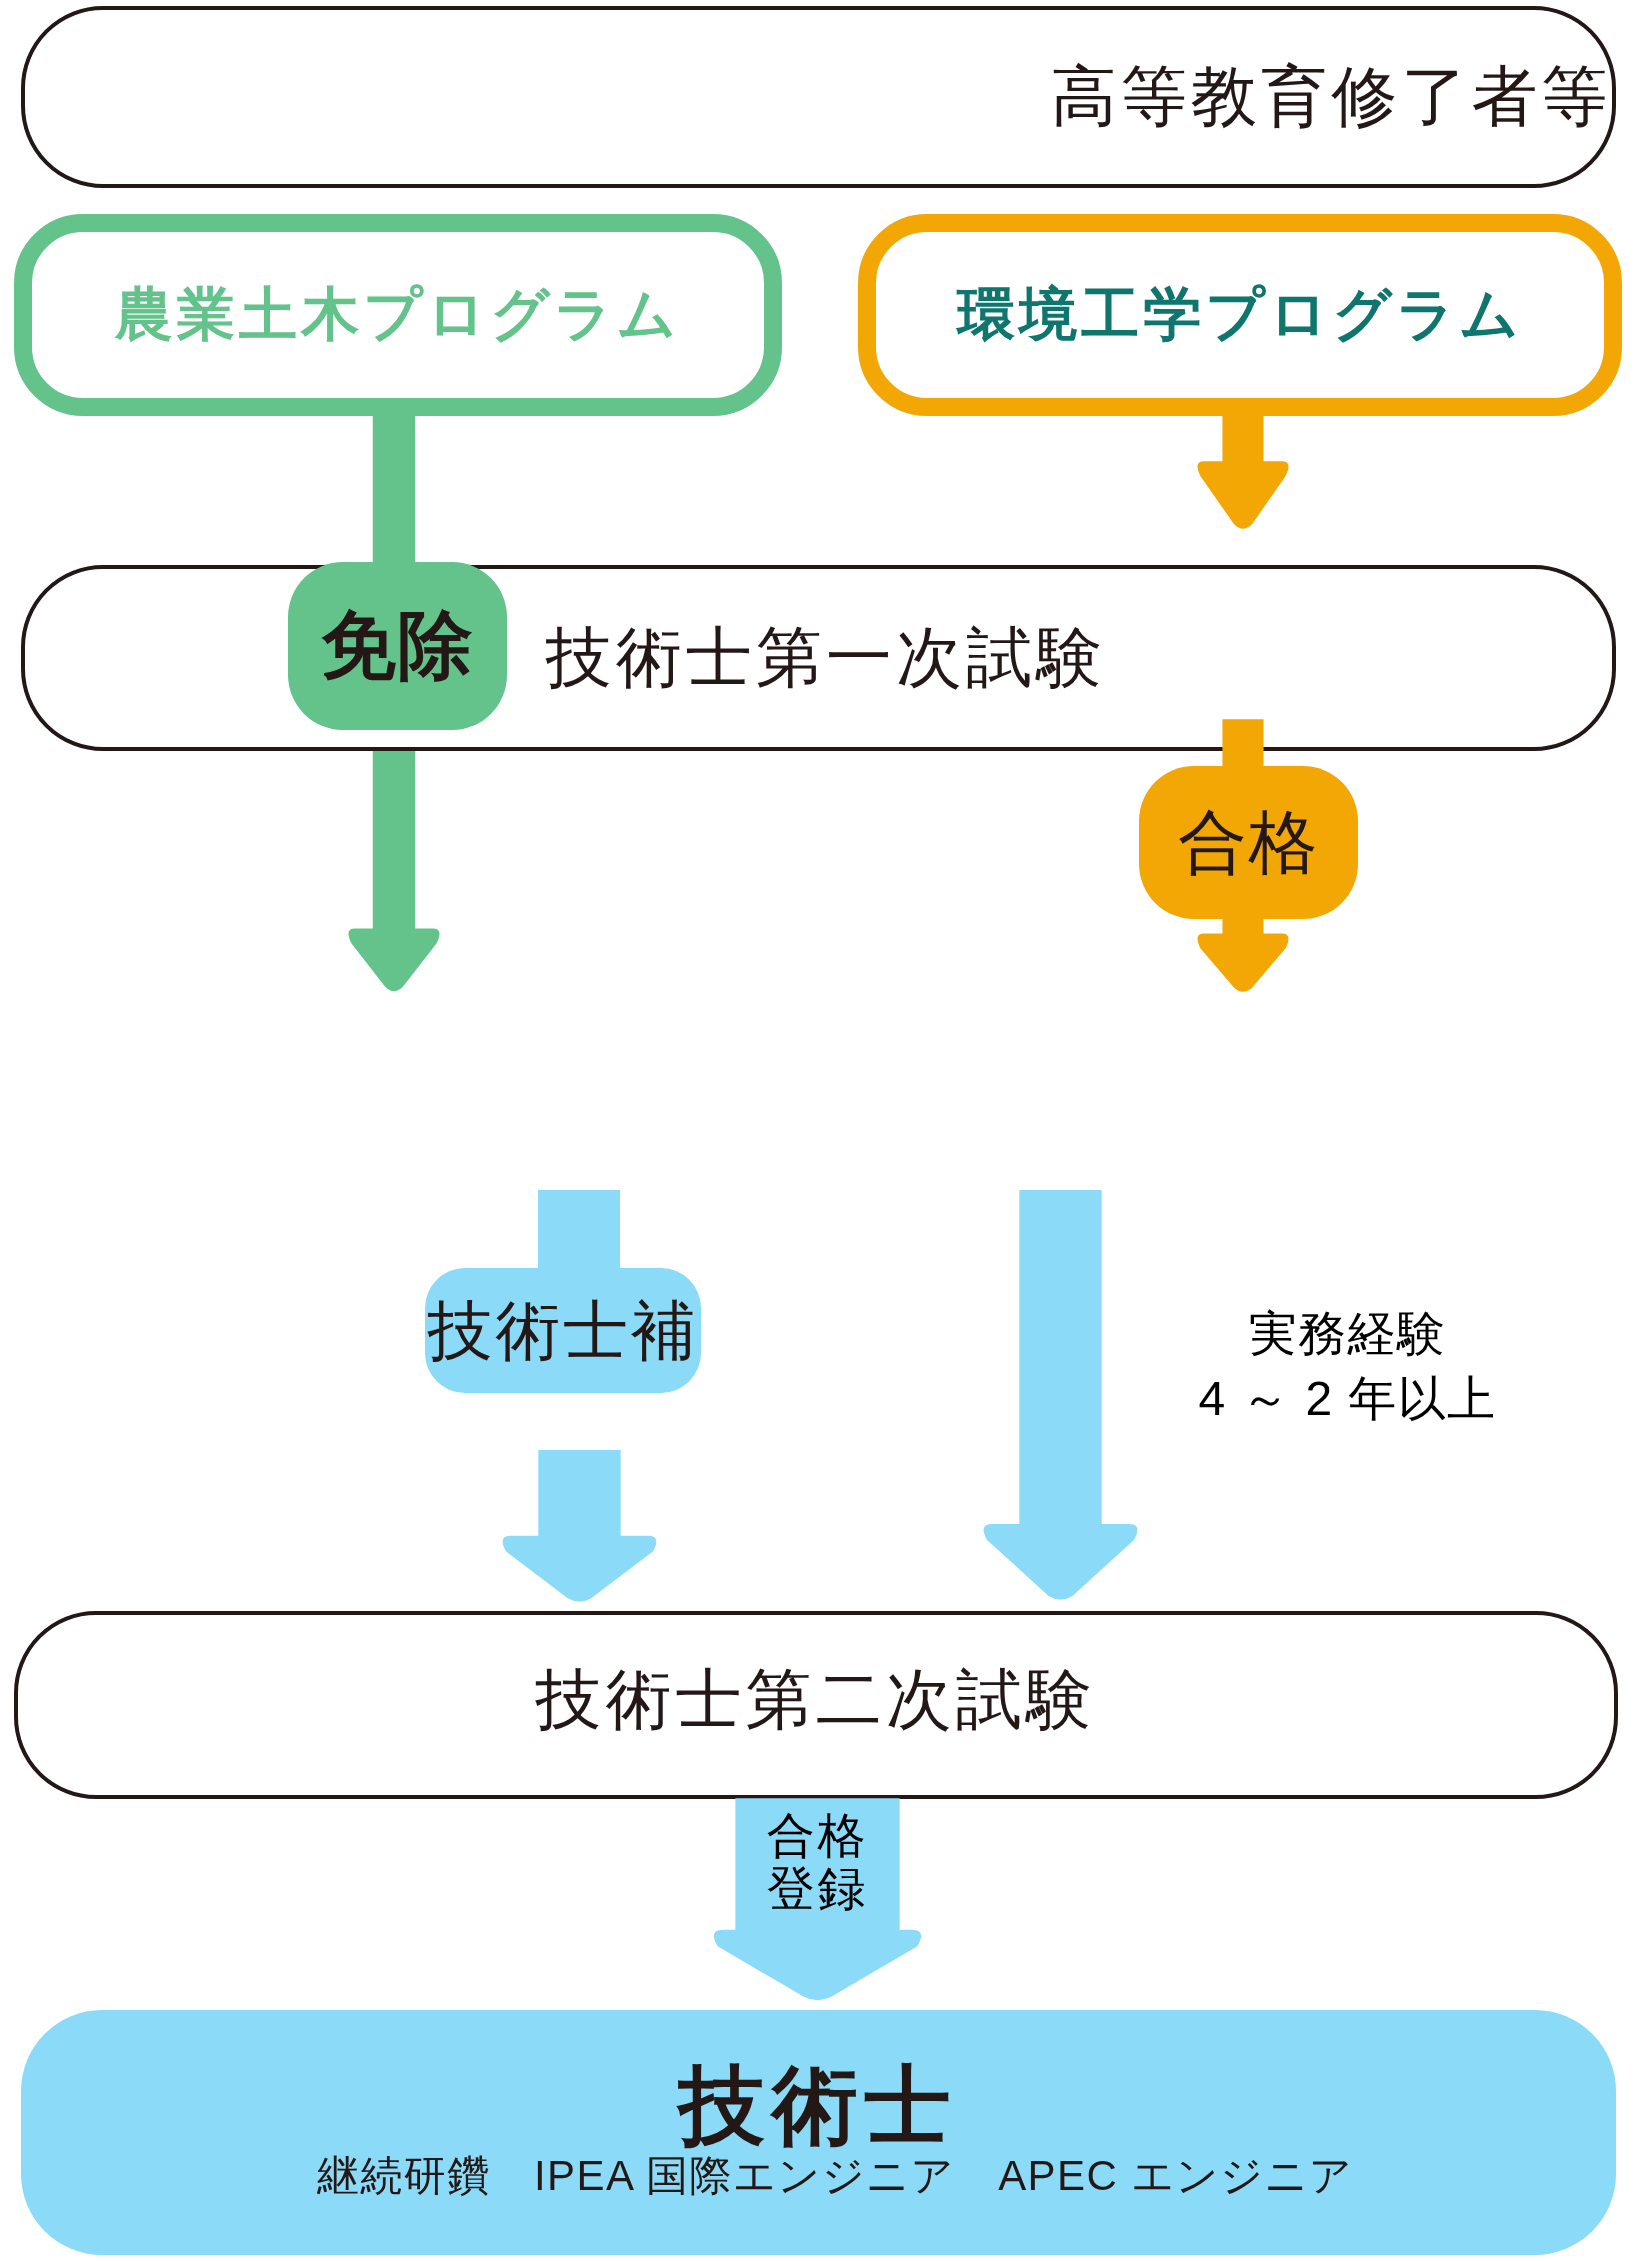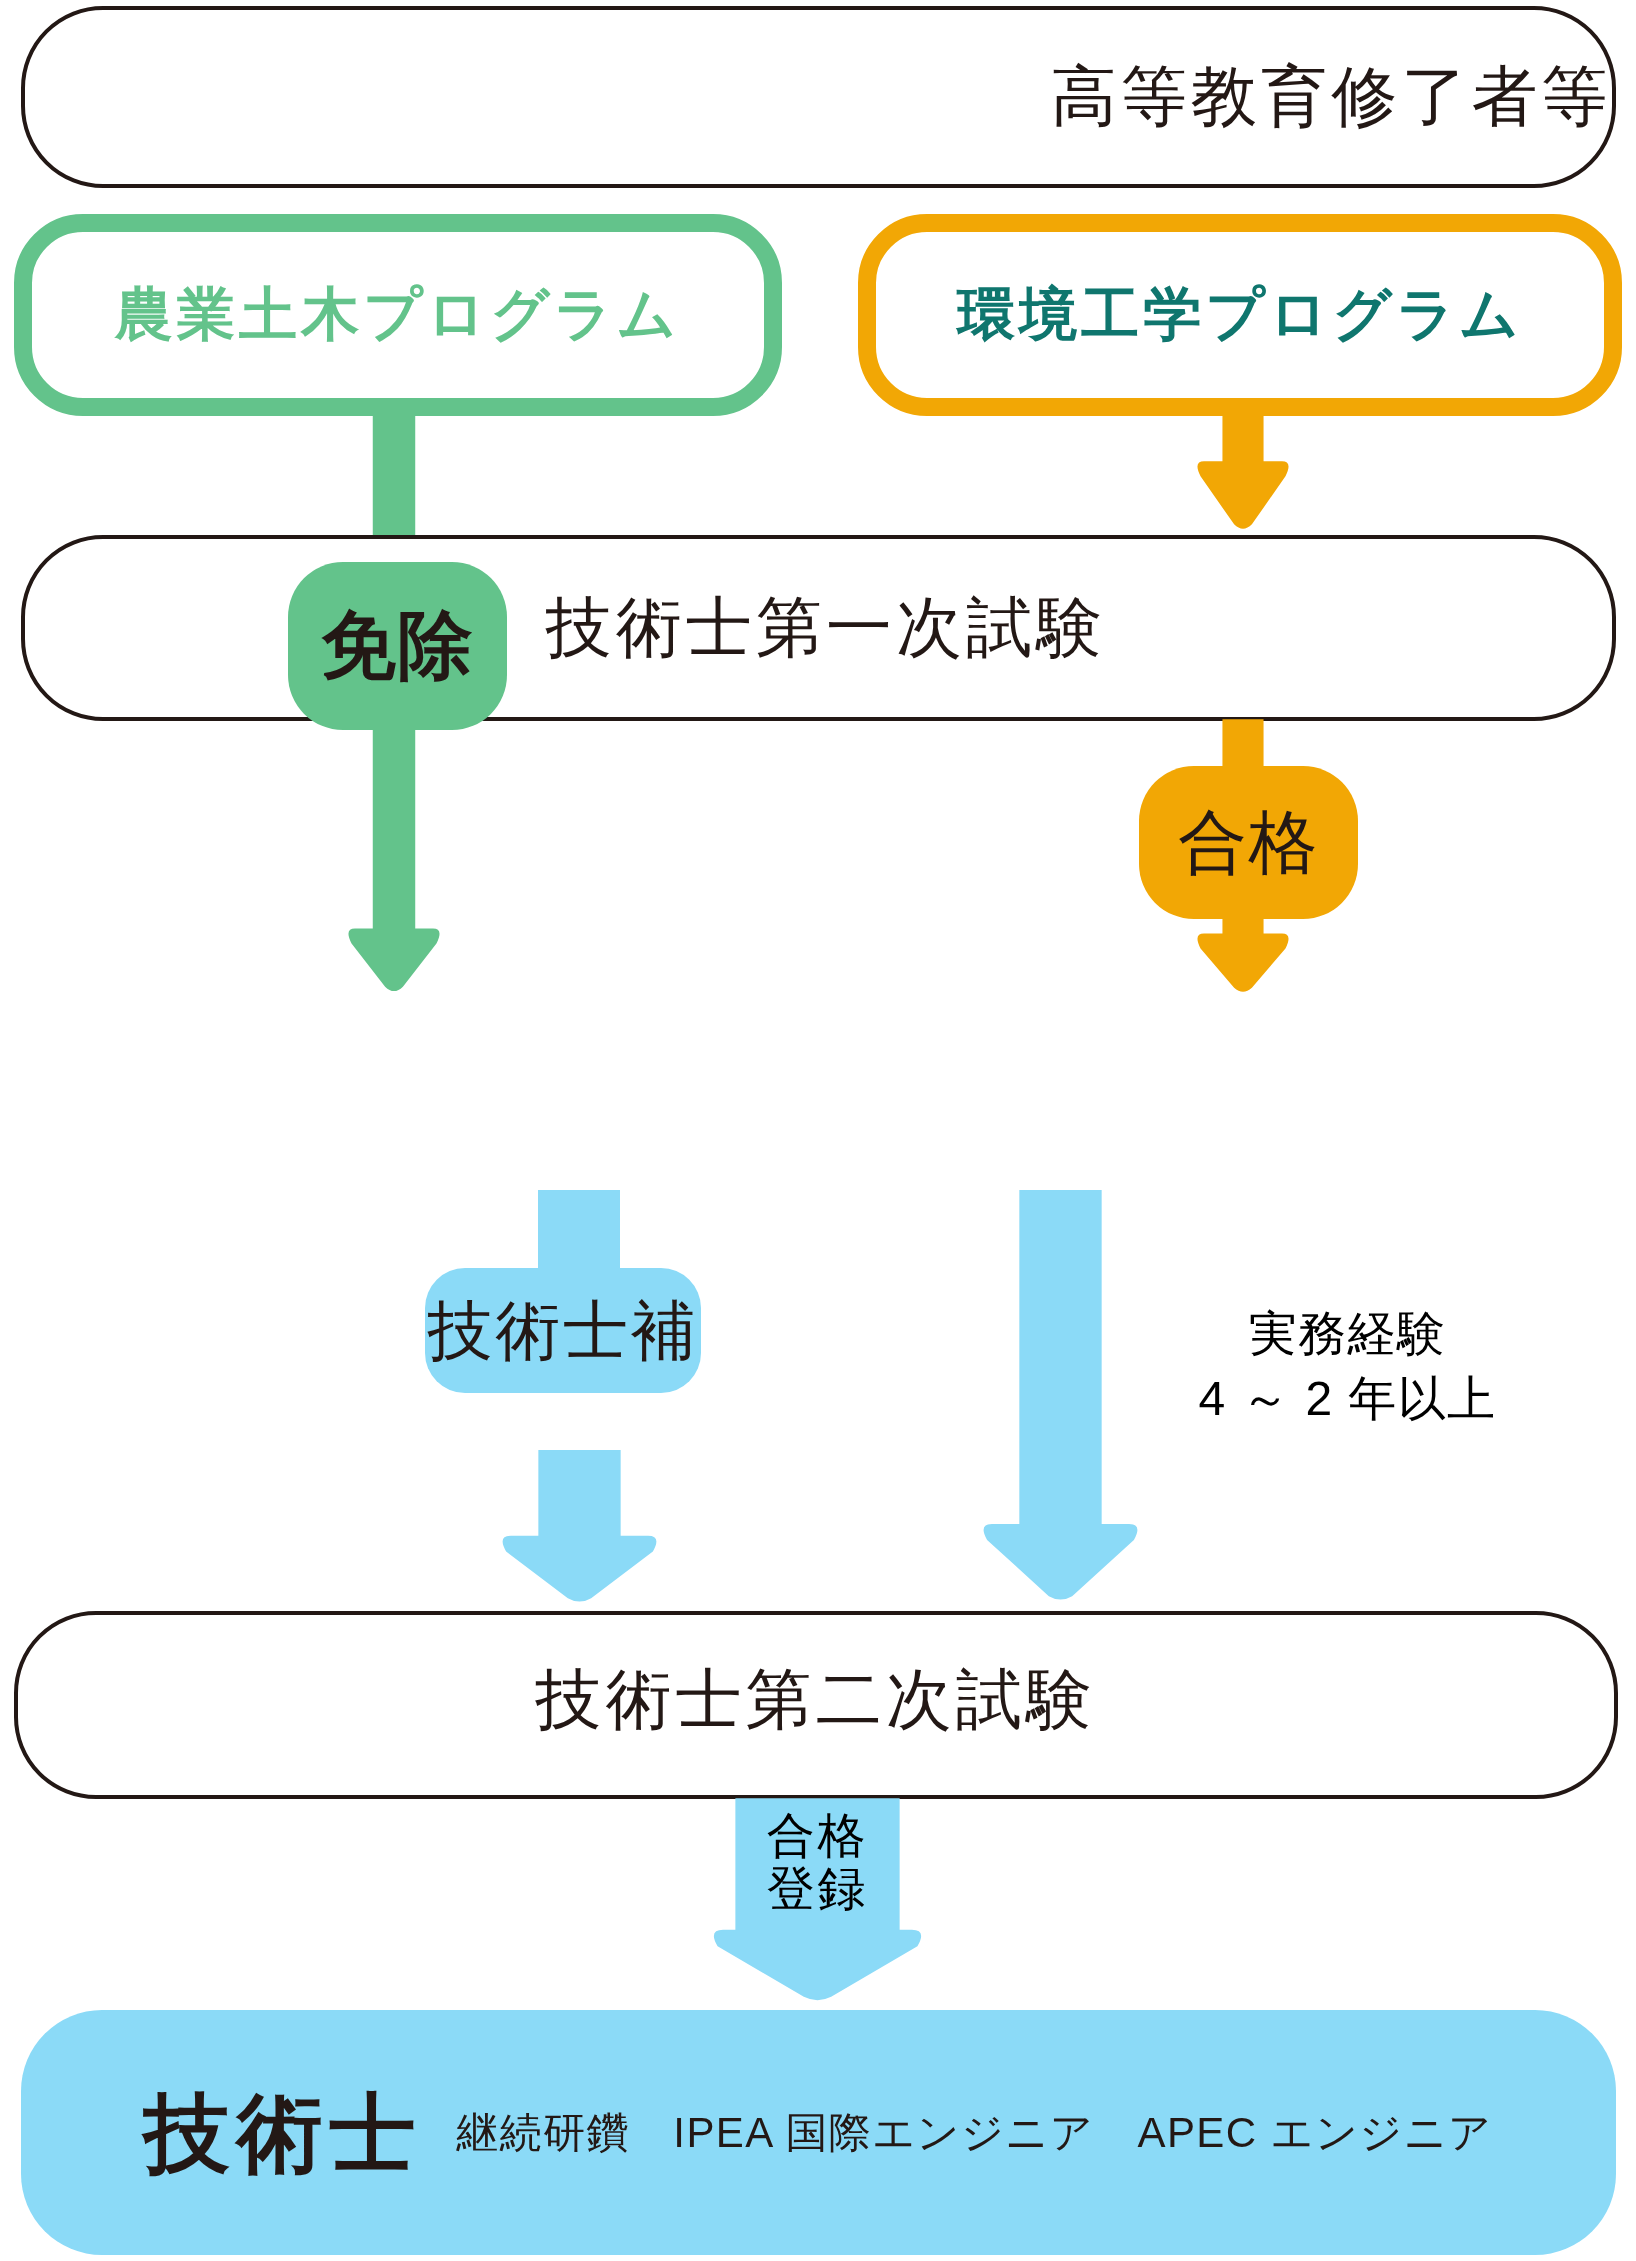--- a/index.html
+++ b/index.html
@@ -5,37 +5,37 @@
   html,body{margin:0;padding:0;background:#ffffff;}
   body{font-family:"Liberation Sans","DejaVu Sans",sans-serif;color:#231815;}
   .canvas{position:relative;width:1636px;height:2261px;background:#ffffff;overflow:hidden;}
   .abs{position:absolute;}
   .center{display:flex;align-items:center;justify-content:center;}
 
   
   .wbox{background:#ffffff;border:4.8px solid #231815;border-radius:82px;box-sizing:border-box;}
 
   .box-top        {left:20.6px;  top:5.5px;    width:1595px;height:182px;justify-content:flex-end;}
-  .box-exam1      {left:20.6px;  top:535px;  width:1595px;height:186px;}
+  .box-exam1      {left:20.6px;  top:565px;  width:1595px;height:186px;}
   .box-exam2      {left:13.7px;  top:1611px; width:1604px;height:188px;}
 
   .txt-big{font-size:66px;font-weight:500;letter-spacing:4.1px;white-space:nowrap;}
 
   
   .pbox{background:#ffffff;border-radius:69px;box-sizing:border-box;}
   .pbox.green {left:13.7px;  top:214px;width:768px;height:202px;border:18px solid #63C38B;}
   .pbox.orange{left:858px;top:214px;width:764px;height:202px;border:18px solid #F2A705;}
   .ptxt{font-size:58px;font-weight:600;letter-spacing:4.1px;white-space:nowrap;}
   .ptxt.green{color:#63C38B;}
   .ptxt.orange{color:#0f766e;}
 
   
   .bluebox{background:#8BDAF7;border-radius:81px;}
   .box-trainee{left:20.6px;top:1002px;width:1595px;height:189px;}
-  .box-pe     {left:20.6px;top:2010px;width:1595px;height:245px;display:flex;flex-direction:row;align-items:center;justify-content:center;}
+  .box-pe     {left:20.6px;top:2010px;width:1595px;height:245px;display:flex;flex-direction:column;align-items:center;justify-content:center;}
   .box-asst   {left:425px;top:1268px;width:276px;height:125px;border-radius:40px;}
 
   .txt-trainee{font-size:79px;font-weight:700;letter-spacing:5.5px;}
   .txt-asst{font-size:65px;font-weight:500;letter-spacing:2.7px;}
   .txt-pe{font-size:86px;font-weight:700;letter-spacing:6.9px;line-height:1;}
   .txt-pe-sub{font-size:42px;font-weight:500;letter-spacing:1.4px;white-space:nowrap;margin-left:34px;}
 
   
   .badge{border-radius:55px;}
   .badge-exempt{left:288px;top:562px;width:219px;height:168px;background:#63C38B;}

